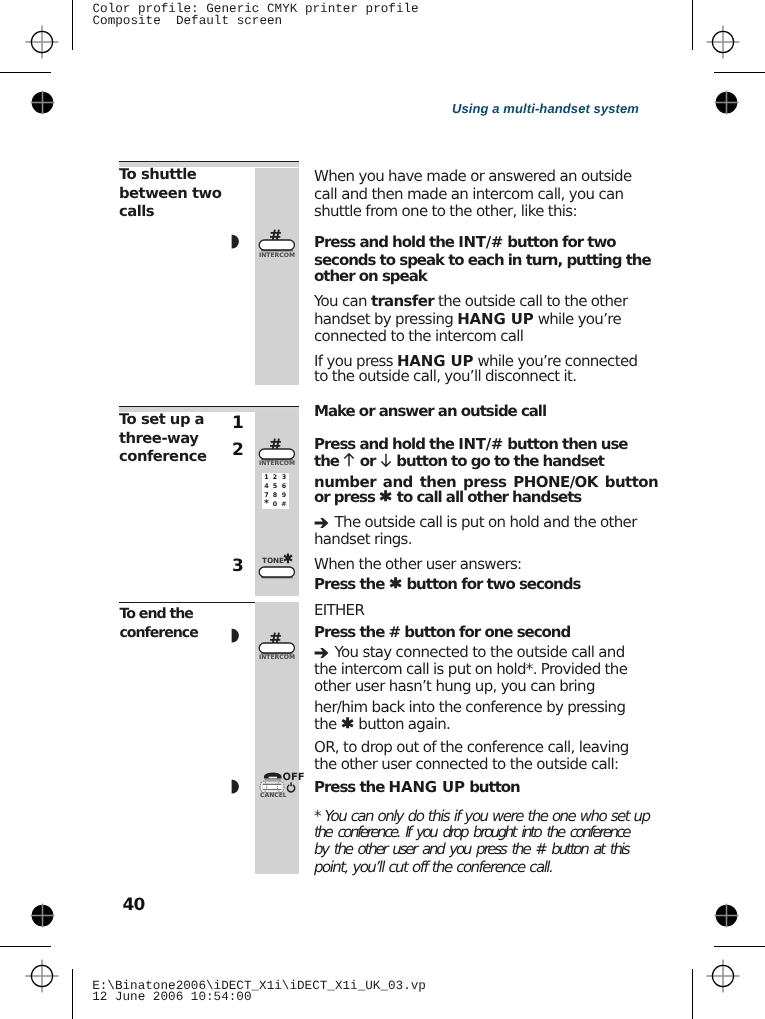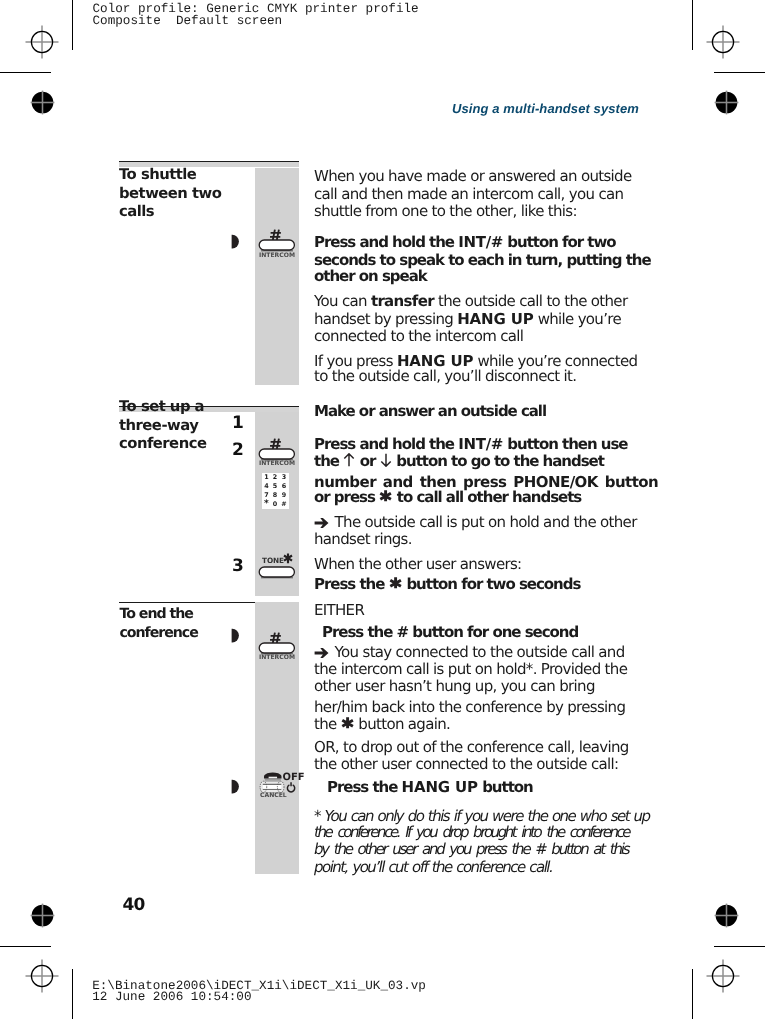--- a/index.html
+++ b/index.html
@@ -163,21 +163,21 @@
   <div class="body" style="left:314px;top:310.8px;">handset by pressing <span class="hangup">HANG UP</span> while you’re</div>
   <div class="body" style="left:314px;top:328.4px;">connected to the intercom call</div>
 
   <div class="body" style="left:314px;top:352.5px;">If you press <span class="hangup">HANG UP</span> while you’re connected</div>
   <div class="body" style="left:314px;top:368.2px;">to the outside call, you’ll disconnect it.</div>
 
   <div class="greyband" style="left:119px;top:407px;width:180px;height:5px;"></div>
   <div class="rule" style="left:119px;top:405.6px;width:180px;"></div>
   <div class="greycol" style="left:255px;top:412px;width:44px;height:184px;"></div>
 
-  <div class="lhead" style="left:119px;top:398px;width:120px;white-space:pre-line;">To set up a
+  <div class="lhead" style="left:119px;top:411px;width:120px;white-space:pre-line;">To set up a
 three-way
 conference</div>
 
   <div class="stepnum" style="left:232px;top:412.8px;">1</div>
   <div class="stepnum" style="left:232px;top:440px;">2</div>
   <div class="stepnum" style="left:232px;top:556.2px;">3</div>
 
   <svg class="keyart" style="left:257px;top:437px;width:40px;height:34px;" viewBox="0 0 40 34">
     <g>
       <path d="M17.9 1.6 L15.8 12.0 M21.9 1.6 L19.8 12.0 M13.6 4.9 L23.9 4.9 M13.0 8.8 L23.3 8.8" stroke="#231f20" stroke-width="1.85" fill="none"></path>
@@ -292,33 +292,33 @@
     </g>
     <g>
       <path d="M31.4 14.9 a3.65 3.7 0 1 0 3.3 0" fill="none" stroke="#231f20" stroke-width="1.5"></path>
       <path d="M33.05 12.2 v4.1" stroke="#231f20" stroke-width="1.5"></path>
     </g>
   </svg>
   <div class="keylabel" style="left:282.5px;top:772.8px;font-size:10px;color:#231f20;letter-spacing:-0.1px;">OFF</div>
   <div class="keylabel" style="left:260px;top:793px;">CANCEL</div>
 
   <div class="body" style="left:314px;top:601.5px;">EITHER</div>
-  <div class="body bold" style="left:322px;top:624.3px;">Press the # button for one second</div>
+  <div class="body bold" style="left:314px;top:624.3px;">Press the # button for one second</div>
   <div class="body" style="left:314px;top:644.2px;"><span class="gly arrowg"><svg viewBox="0 0 16 12" width="16" height="12">
           <path d="M0.6 4.5 h8.3 l-2.6 -3.4 h2.6 l5.6 4.9 l-5.6 4.9 h-2.6 l2.6 -3.4 h-8.3 z" fill="#231f20"></path>
         </svg></span> You stay connected to the outside call and</div>
   <div class="body" style="left:314px;top:660.9px;">the intercom call is put on hold*. Provided the</div>
   <div class="body" style="left:314px;top:677.8px;">other user hasn’t hung up, you can bring</div>
   <div class="body" style="left:314px;top:698.6px;">her/him back into the conference by pressing</div>
   <div class="body" style="left:314px;top:716.3px;">the <span class="gly starg"><svg viewBox="0 0 14 14" width="14" height="14">
           <path d="M6.6 1.2 v11.0 M1.3 4.2 l10.6 6.0 M11.9 4.2 l-10.6 6.0" stroke="#231f20" stroke-width="2.9" fill="none"></path>
         </svg></span>  button again.</div>
 
   <div class="body" style="left:314px;top:738.8px;">OR, to drop out of the conference call, leaving</div>
   <div class="body" style="left:314px;top:756.0px;">the other user connected to the outside call:</div>
-  <div class="body bold" style="left:327px;top:778.7px;">Press the <span class="hangup">HANG UP</span> button</div>
+  <div class="body bold" style="left:314px;top:778.7px;">Press the <span class="hangup">HANG UP</span> button</div>
 
   <div class="body ital" style="left:314px;top:808.3px;">* You can only do this if you were the one who set up</div>
   <div class="body ital" style="left:314px;top:823.7px;letter-spacing:-2.45px;word-spacing:3.8px;">the conference. If you drop brought into the conference</div>
   <div class="body ital" style="left:314px;top:841.0px;letter-spacing:-2.2px;word-spacing:3.2px;">by the other user and you press the # button at this</div>
   <div class="body ital" style="left:314px;top:858.5px;">point, you’ll cut off the conference call.</div>
 
 </div>
 
 </body></html>

